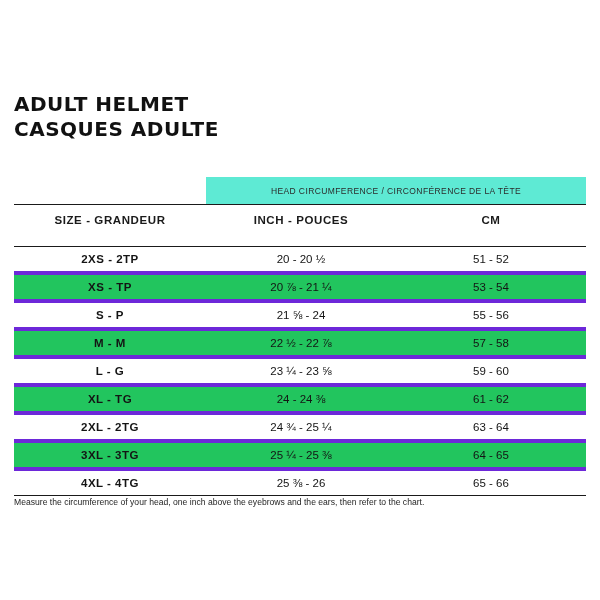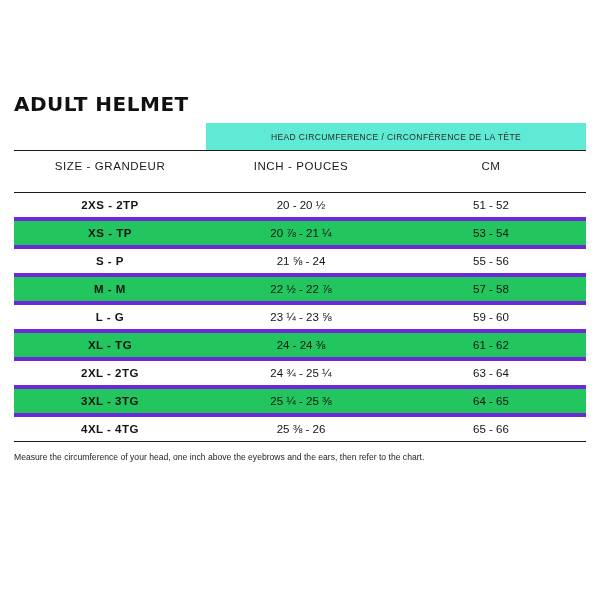--- a/index.html
+++ b/index.html
@@ -15,21 +15,21 @@
     overflow: hidden;
   }
   .page {
     position: relative;
     width: 600px;
     height: 600px;
     box-sizing: border-box;
     padding: 92px 14px 0 14px;
   }
   .title-block {
-    margin: 0 0 6px 0;
+    margin: 0 0 35px 0;
   }
   .title-line {
     font-family: "DejaVu Sans", sans-serif;
     font-weight: bold;
     font-size: 20px;
     letter-spacing: 0.5px;
     line-height: 1.25;
     color: #111111;
     text-transform: uppercase;
   }
@@ -52,21 +52,21 @@
   .spanhead .circ {
     background: #5eead4;
     text-align: center;
     font-size: 8.5px;
     letter-spacing: 0.4px;
     color: #2b2b2b;
     padding: 9px 4px 8px 4px;
     text-transform: uppercase;
   }
   .colhead td {
-    font-weight: normal;
+    font-weight: bold;
     font-size: 11.5px;
     letter-spacing: 0.6px;
     text-align: center;
     padding: 9px 4px 20px 4px;
     border-top: 1.5px solid #1a1a1a;
     border-bottom: 1.5px solid #1a1a1a;
     background: #ffffff;
     text-transform: uppercase;
   }
   .colhead td.first {
@@ -83,33 +83,33 @@
     font-weight: bold;
     letter-spacing: 0.5px;
   }
   tbody tr.shade td {
     background: #22c55e;
   }
   tbody tr:last-child td {
     border-bottom: 1.5px solid #1a1a1a;
   }
   .notes {
-    margin-top: 9px;
     font-size: 8.6px;
     line-height: 1.55;
     color: #1e1e1e;
   }
 </style>
 </head>
 <body>
 
 <div class="page">
 
   <div class="title-block">
     <div class="title-line">ADULT HELMET</div>
+    <div class="title-line">CASQUES ADULTE</div>
   </div>
 
   <table class="size-chart">
     <colgroup>
       <col class="c-size">
       <col class="c-inch">
       <col class="c-cm">
     </colgroup>
     <thead>
       <tr class="spanhead">

